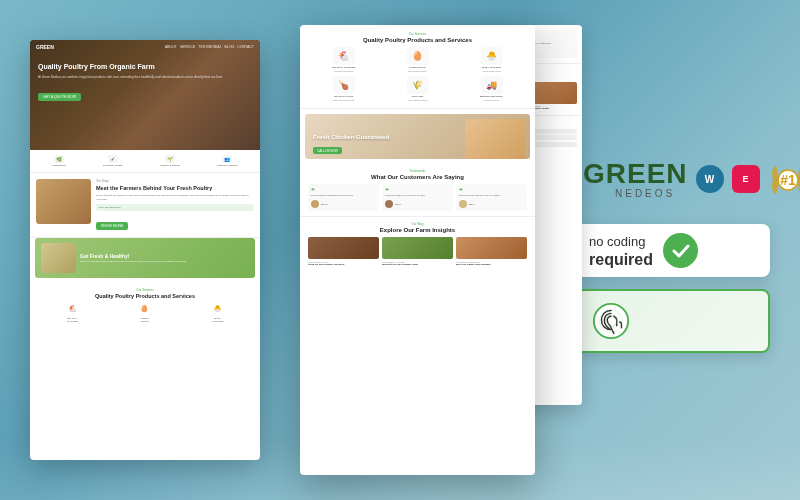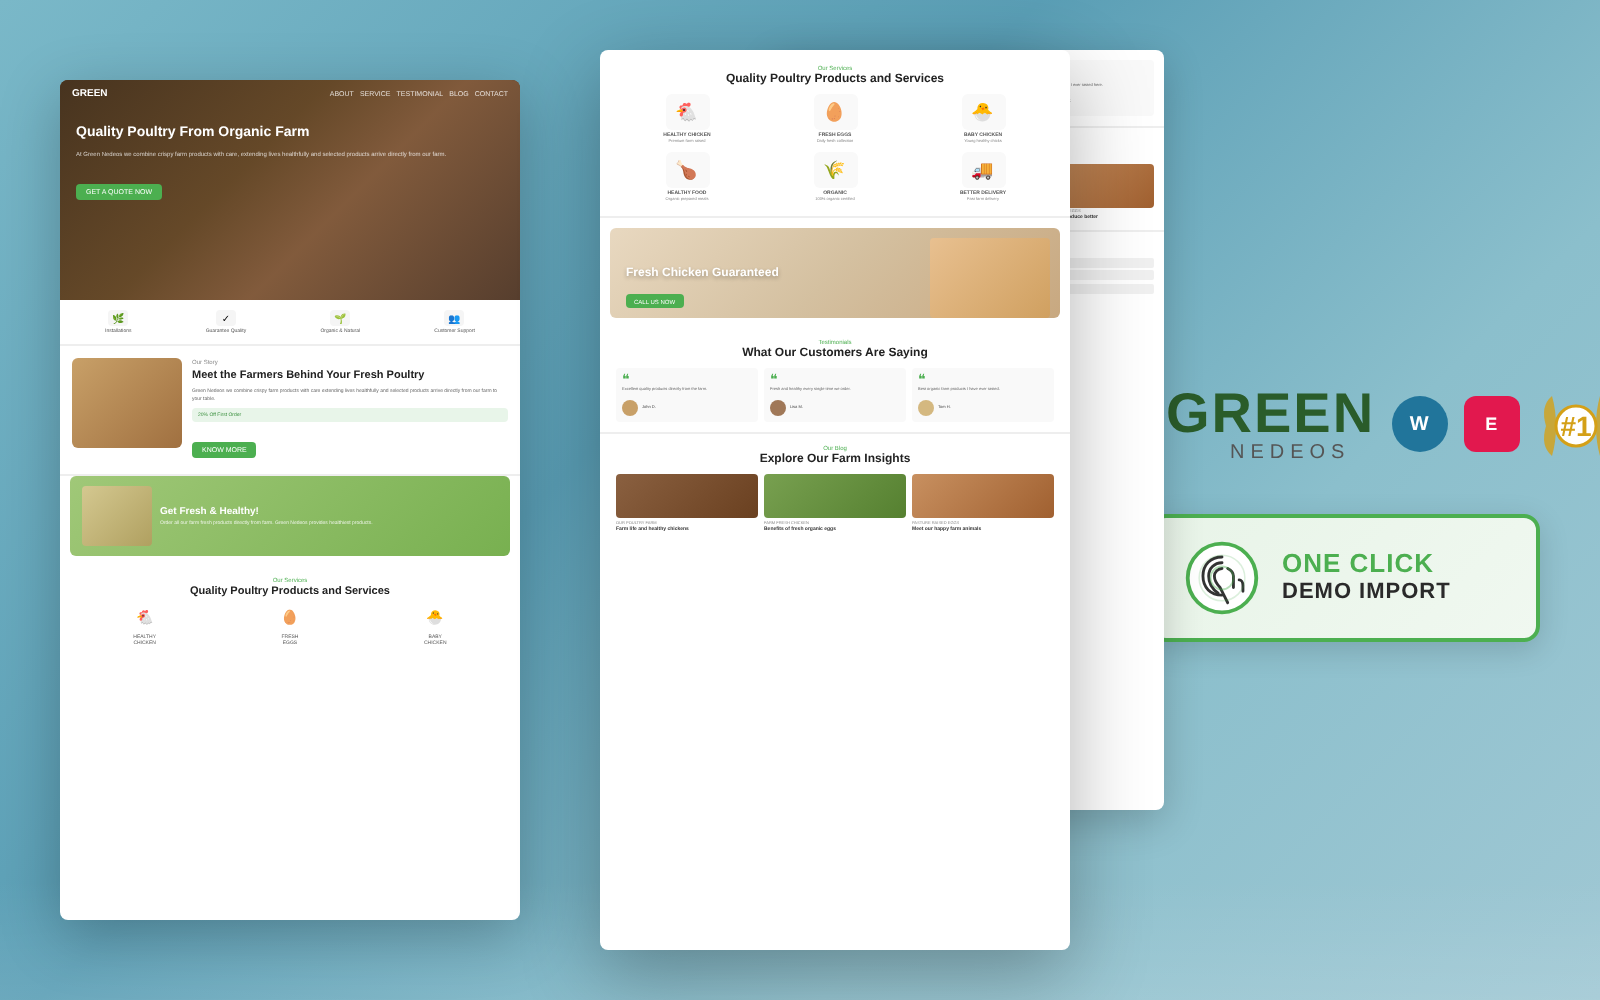--- a/index.html
+++ b/index.html
@@ -1024,38 +1024,44 @@
           <svg viewBox="0 0 40 40" width="40" height="40">
             <path d="M5 20 Q2 10 8 5 Q10 12 10 20 Q10 28 8 35 Q2 30 5 20Z" fill="#d4a017" opacity="0.8"></path>
             <path d="M35 20 Q38 10 32 5 Q30 12 30 20 Q30 28 32 35 Q38 30 35 20Z" fill="#d4a017" opacity="0.8"></path>
             <circle cx="20" cy="20" r="10" fill="#fff" stroke="#d4a017" stroke-width="1.5"></circle>
             <text x="20" y="25" text-anchor="middle" font-size="14" font-weight="900" fill="#d4a017">#1</text>
           </svg>
         </div>
       </div>
     </div>
 
+    <div class="no-coding-card">
+      <div>
+        <span class="no-coding-text">no coding <span>required</span>
+        </span>
+      </div>
+      <div class="check-icon">
+        <svg width="22" height="22" viewBox="0 0 22 22">
+          <polyline points="4,11 9,16 18,6" stroke="#fff" stroke-width="3" fill="none" stroke-linecap="round" stroke-linejoin="round"></polyline>
+        </svg>
+      </div>
+    </div>
 
     <div class="one-click-card">
       <div class="click-icon">
         <svg width="42" height="42" viewBox="0 0 42 42">
           <circle cx="21" cy="21" r="18" fill="#fff" stroke="#4caf50" stroke-width="2"></circle>
 
           <path d="M21 10 C15 10 11 14 11 20 C11 26 15 30 21 30" stroke="#333" stroke-width="1.5" fill="none" stroke-linecap="round"></path>
           <path d="M21 13 C17 13 14 16 14 20 C14 24 16 27 19 29" stroke="#333" stroke-width="1.5" fill="none" stroke-linecap="round"></path>
           <path d="M21 16 C19 16 17 18 17 20 C17 22 18 24 20 26 L22 30 L24 34" stroke="#333" stroke-width="1.5" fill="none" stroke-linecap="round"></path>
           <path d="M24 16 C26 17 27 18 27 20 L27 26" stroke="#333" stroke-width="1.5" fill="none" stroke-linecap="round"></path>
           <path d="M30 22 C31 22 32 23 32 25 L32 28" stroke="#333" stroke-width="1.5" fill="none" stroke-linecap="round"></path>
 
           <circle cx="21" cy="21" r="6" fill="none" stroke="#4caf50" stroke-width="1" opacity="0.4"></circle>
           <circle cx="21" cy="21" r="12" fill="none" stroke="#4caf50" stroke-width="0.8" opacity="0.2"></circle>
         </svg>
       </div>
-      <div class="one-click-text">
-        <span class="highlight">ONE CLICK</span>
-        <br>
-        <span>DEMO IMPORT</span>
-      </div>
     </div>
   </div>
 
   <div class="bg-decoration"></div>
 </div>
 
 </body></html>

